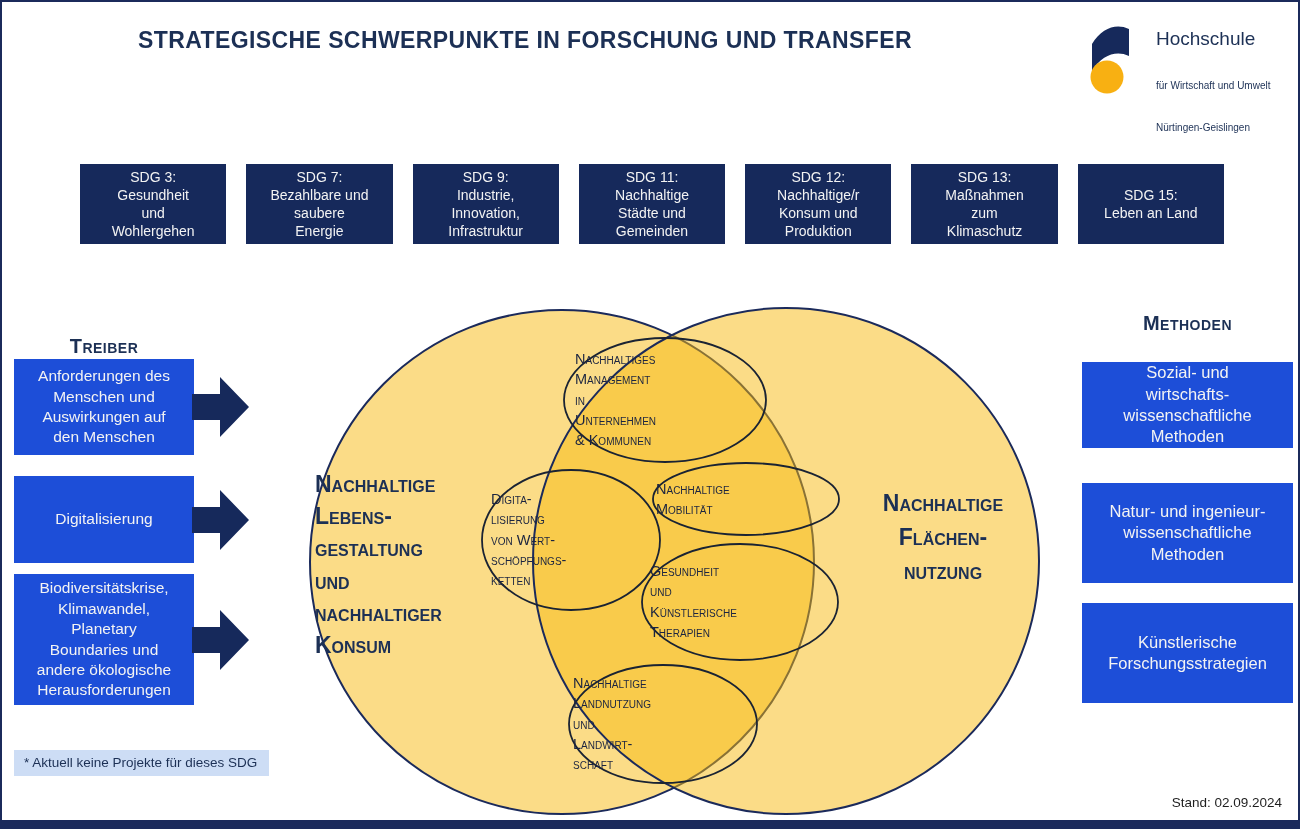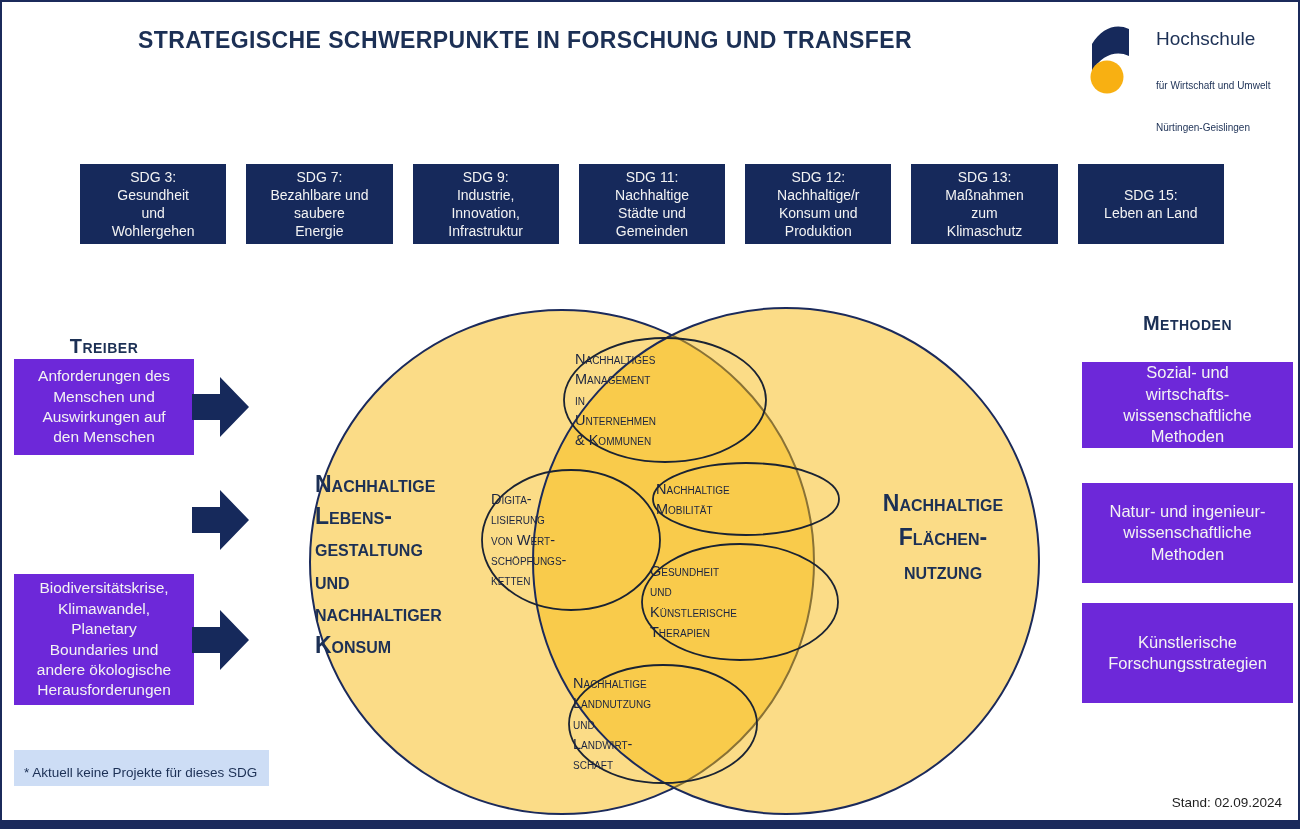--- a/index.html
+++ b/index.html
@@ -39,21 +39,21 @@
   
   .side-heading {
     position:absolute; font-size:20px; font-weight:bold; color:#1C3055;
     font-variant:small-caps; letter-spacing:.5px; text-align:center;
   }
   .heading-treiber { left:12px; top:300px; width:180px;margin-top:33px; }
   .heading-methoden { left:1080px; top:310px; width:211px; }
 
   
   .drv, .mth {
-    position:absolute; background:#6d28d9; color:#F3F3F3;
+    position:absolute; background:#1d4ed8; color:#F3F3F3;
     display:flex; align-items:center; justify-content:center;
     text-align:center; white-space:pre-line;
   }
   .drv { left:12px; width:180px; font-size:15.5px; line-height:1.32; }
   .drv-1 { top:357px; height:96px; }
   .drv-2 { top:474px; height:87px; }
   .drv-3 { top:572px; height:131px; }
   .arrow { position:absolute; left:190px; width:58px; height:60px; }
   .arrow-1 { top:375px; }
   .arrow-2 { top:488px; }
@@ -80,21 +80,21 @@
   }
   .e1 { left:663px; top:398px; width:180px; }
   .e2 { left:569px; top:538px; width:160px; }
   .e3 { left:744px; top:497px; width:180px; }
   .e4 { left:738px; top:600px; width:180px; }
   .e5 { left:661px; top:722px; width:180px; }
 
   
   .footnote {
     position:absolute; left:12px; top:748px; background:#CDDDF5; color:#1C3055;
-    font-size:13.5px; padding:15px 12px 6px 10px;
+    font-size:13.5px; padding:5px 12px 6px 10px;
   }
   .stand { position:absolute; right:16px; top:793px; font-size:13.5px; color:#1f1f1f; }
 </style>
 </head>
 <body>
 
 <div class="page">
 
   <div class="title">STRATEGISCHE SCHWERPUNKTE IN FORSCHUNG UND TRANSFER</div>
 
@@ -137,20 +137,21 @@
 Klimaschutz</div>
     <div class="sdg-box">SDG 15:
 Leben an Land</div>
   </div>
 
   <div class="side-heading heading-treiber">Treiber</div>
   <div class="drv drv-1">Anforderungen des
 Menschen und
 Auswirkungen auf
 den Menschen</div>
+  <div class="drv drv-2">Digitalisierung</div>
   <div class="drv drv-3">Biodiversitätskrise,
 Klimawandel,
 Planetary
 Boundaries und
 andere ökologische
 Herausforderungen</div>
   <svg class="arrow arrow-1" viewBox="0 0 58 60">
     <polygon points="0,17 28,17 28,0 57,30 28,60 28,43 0,43" fill="#16295B"></polygon>
   </svg>
   <svg class="arrow arrow-2" viewBox="0 0 58 60">

